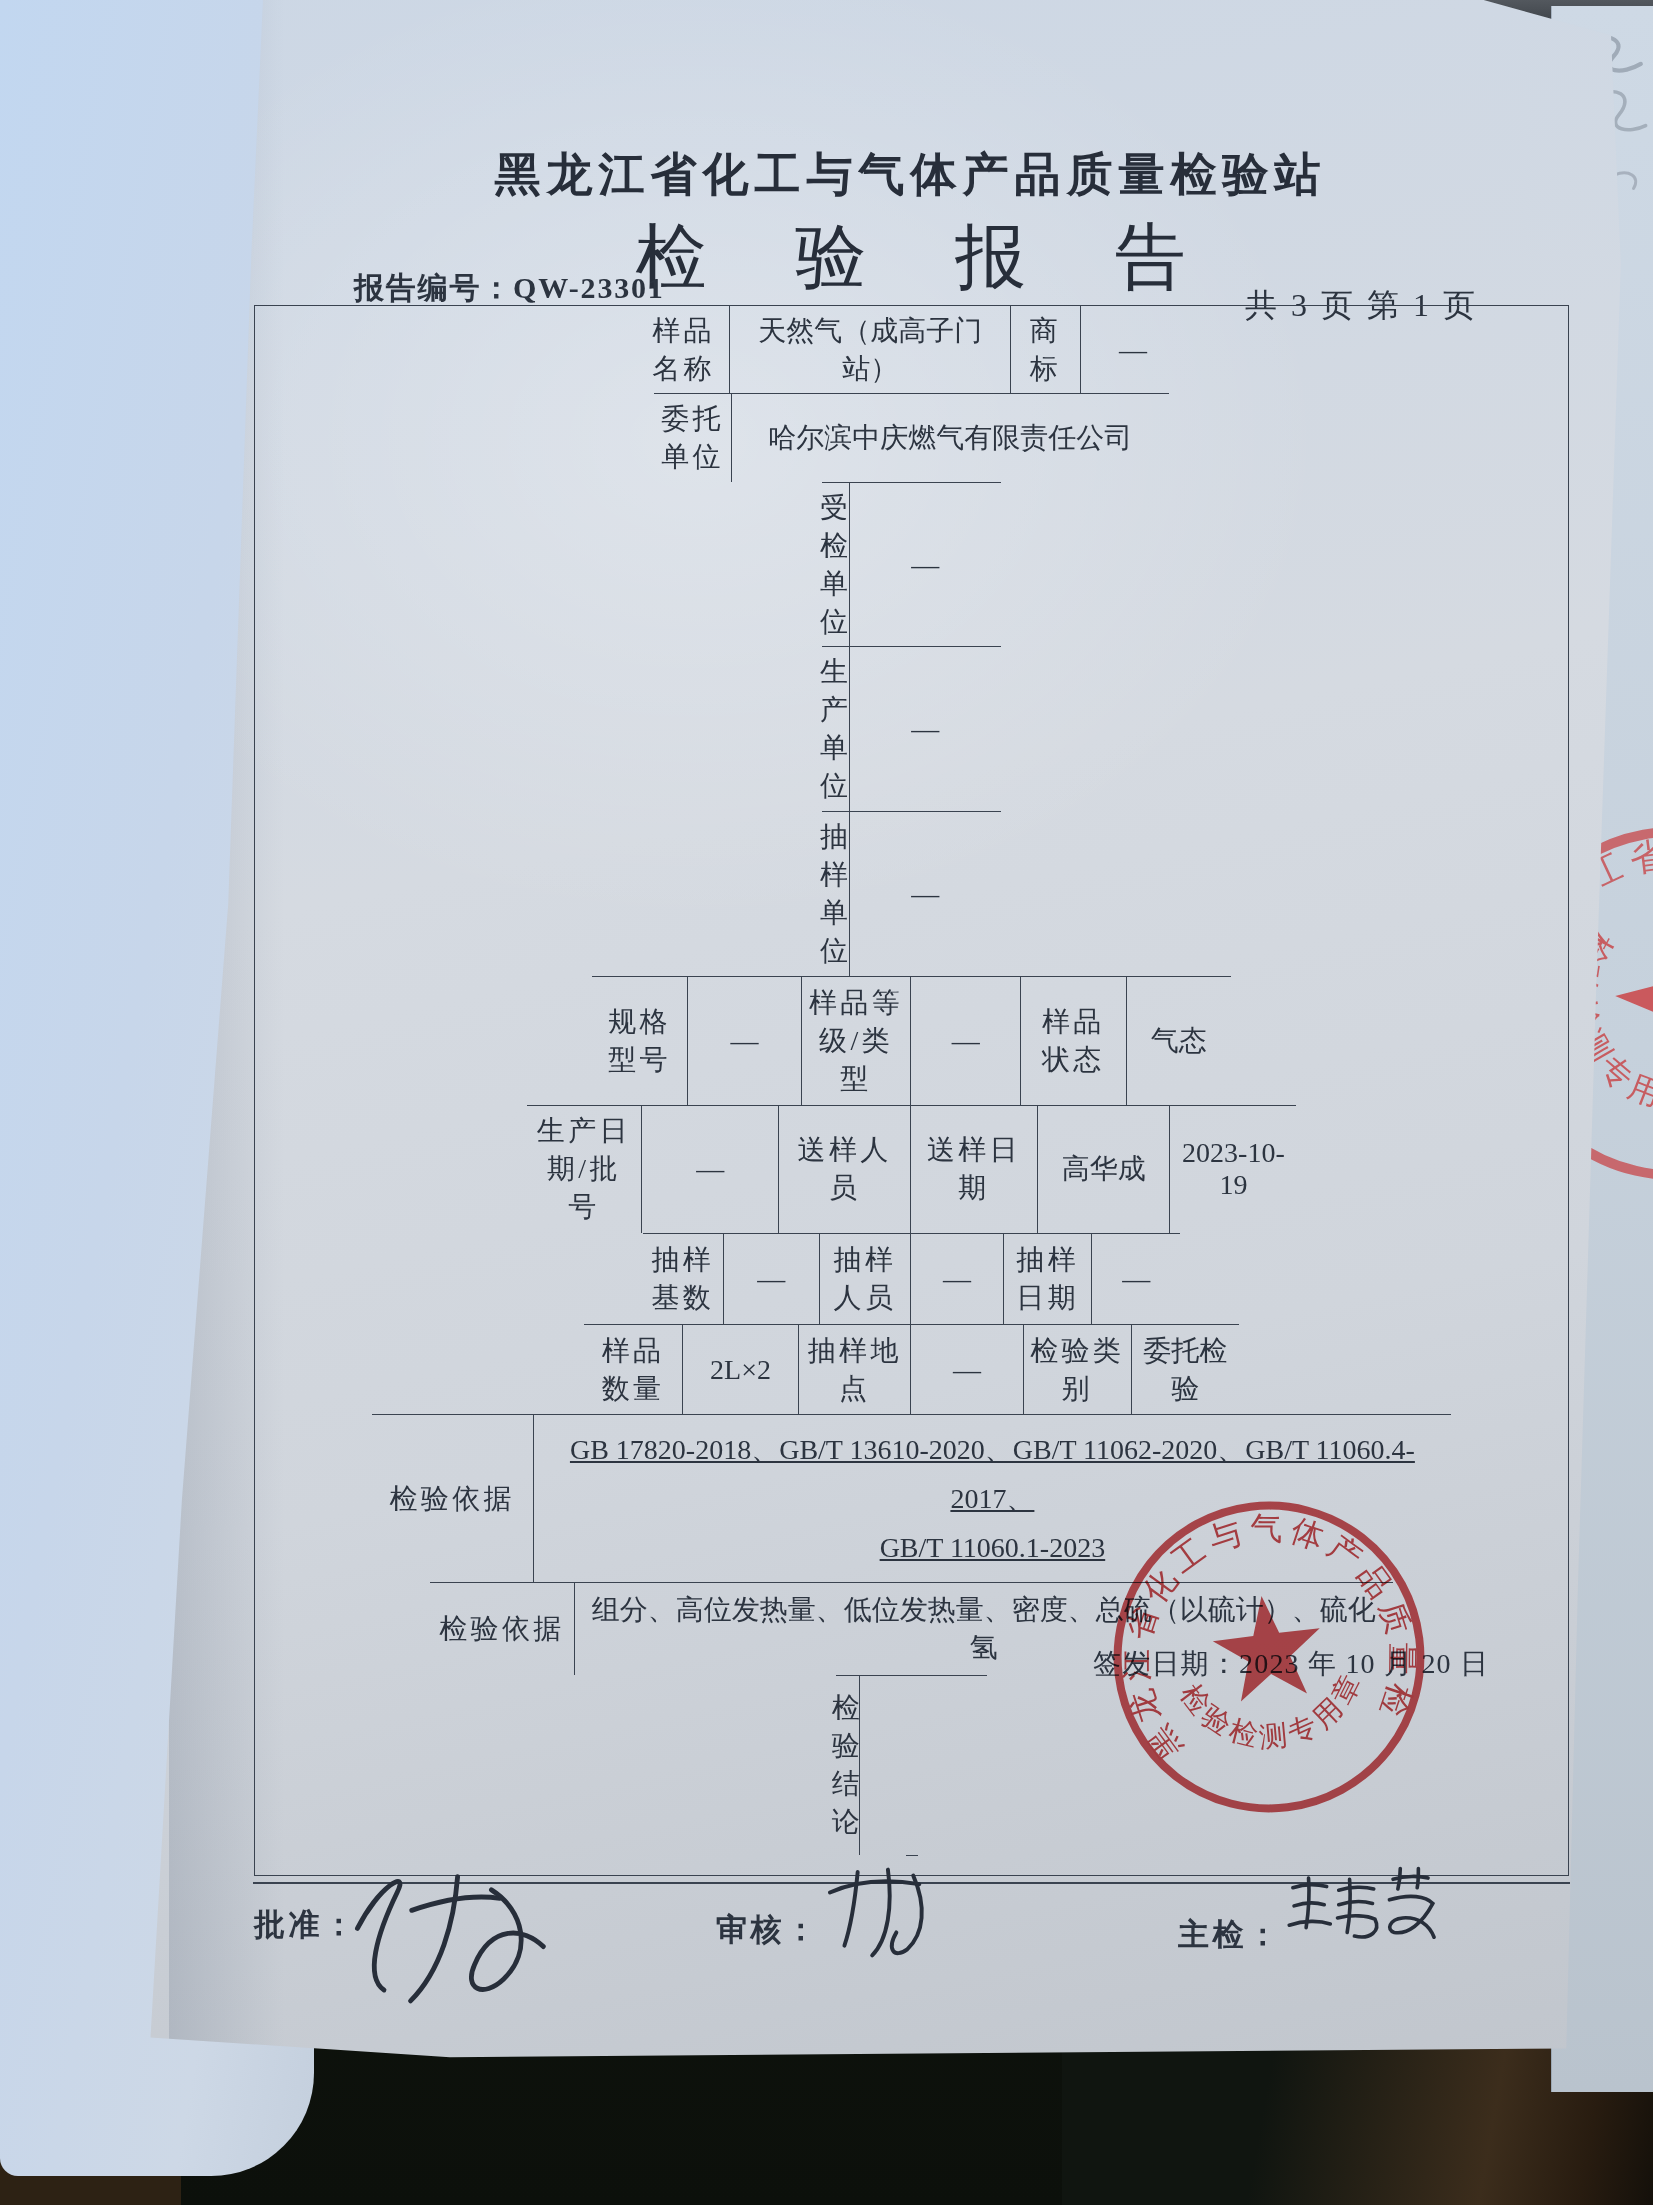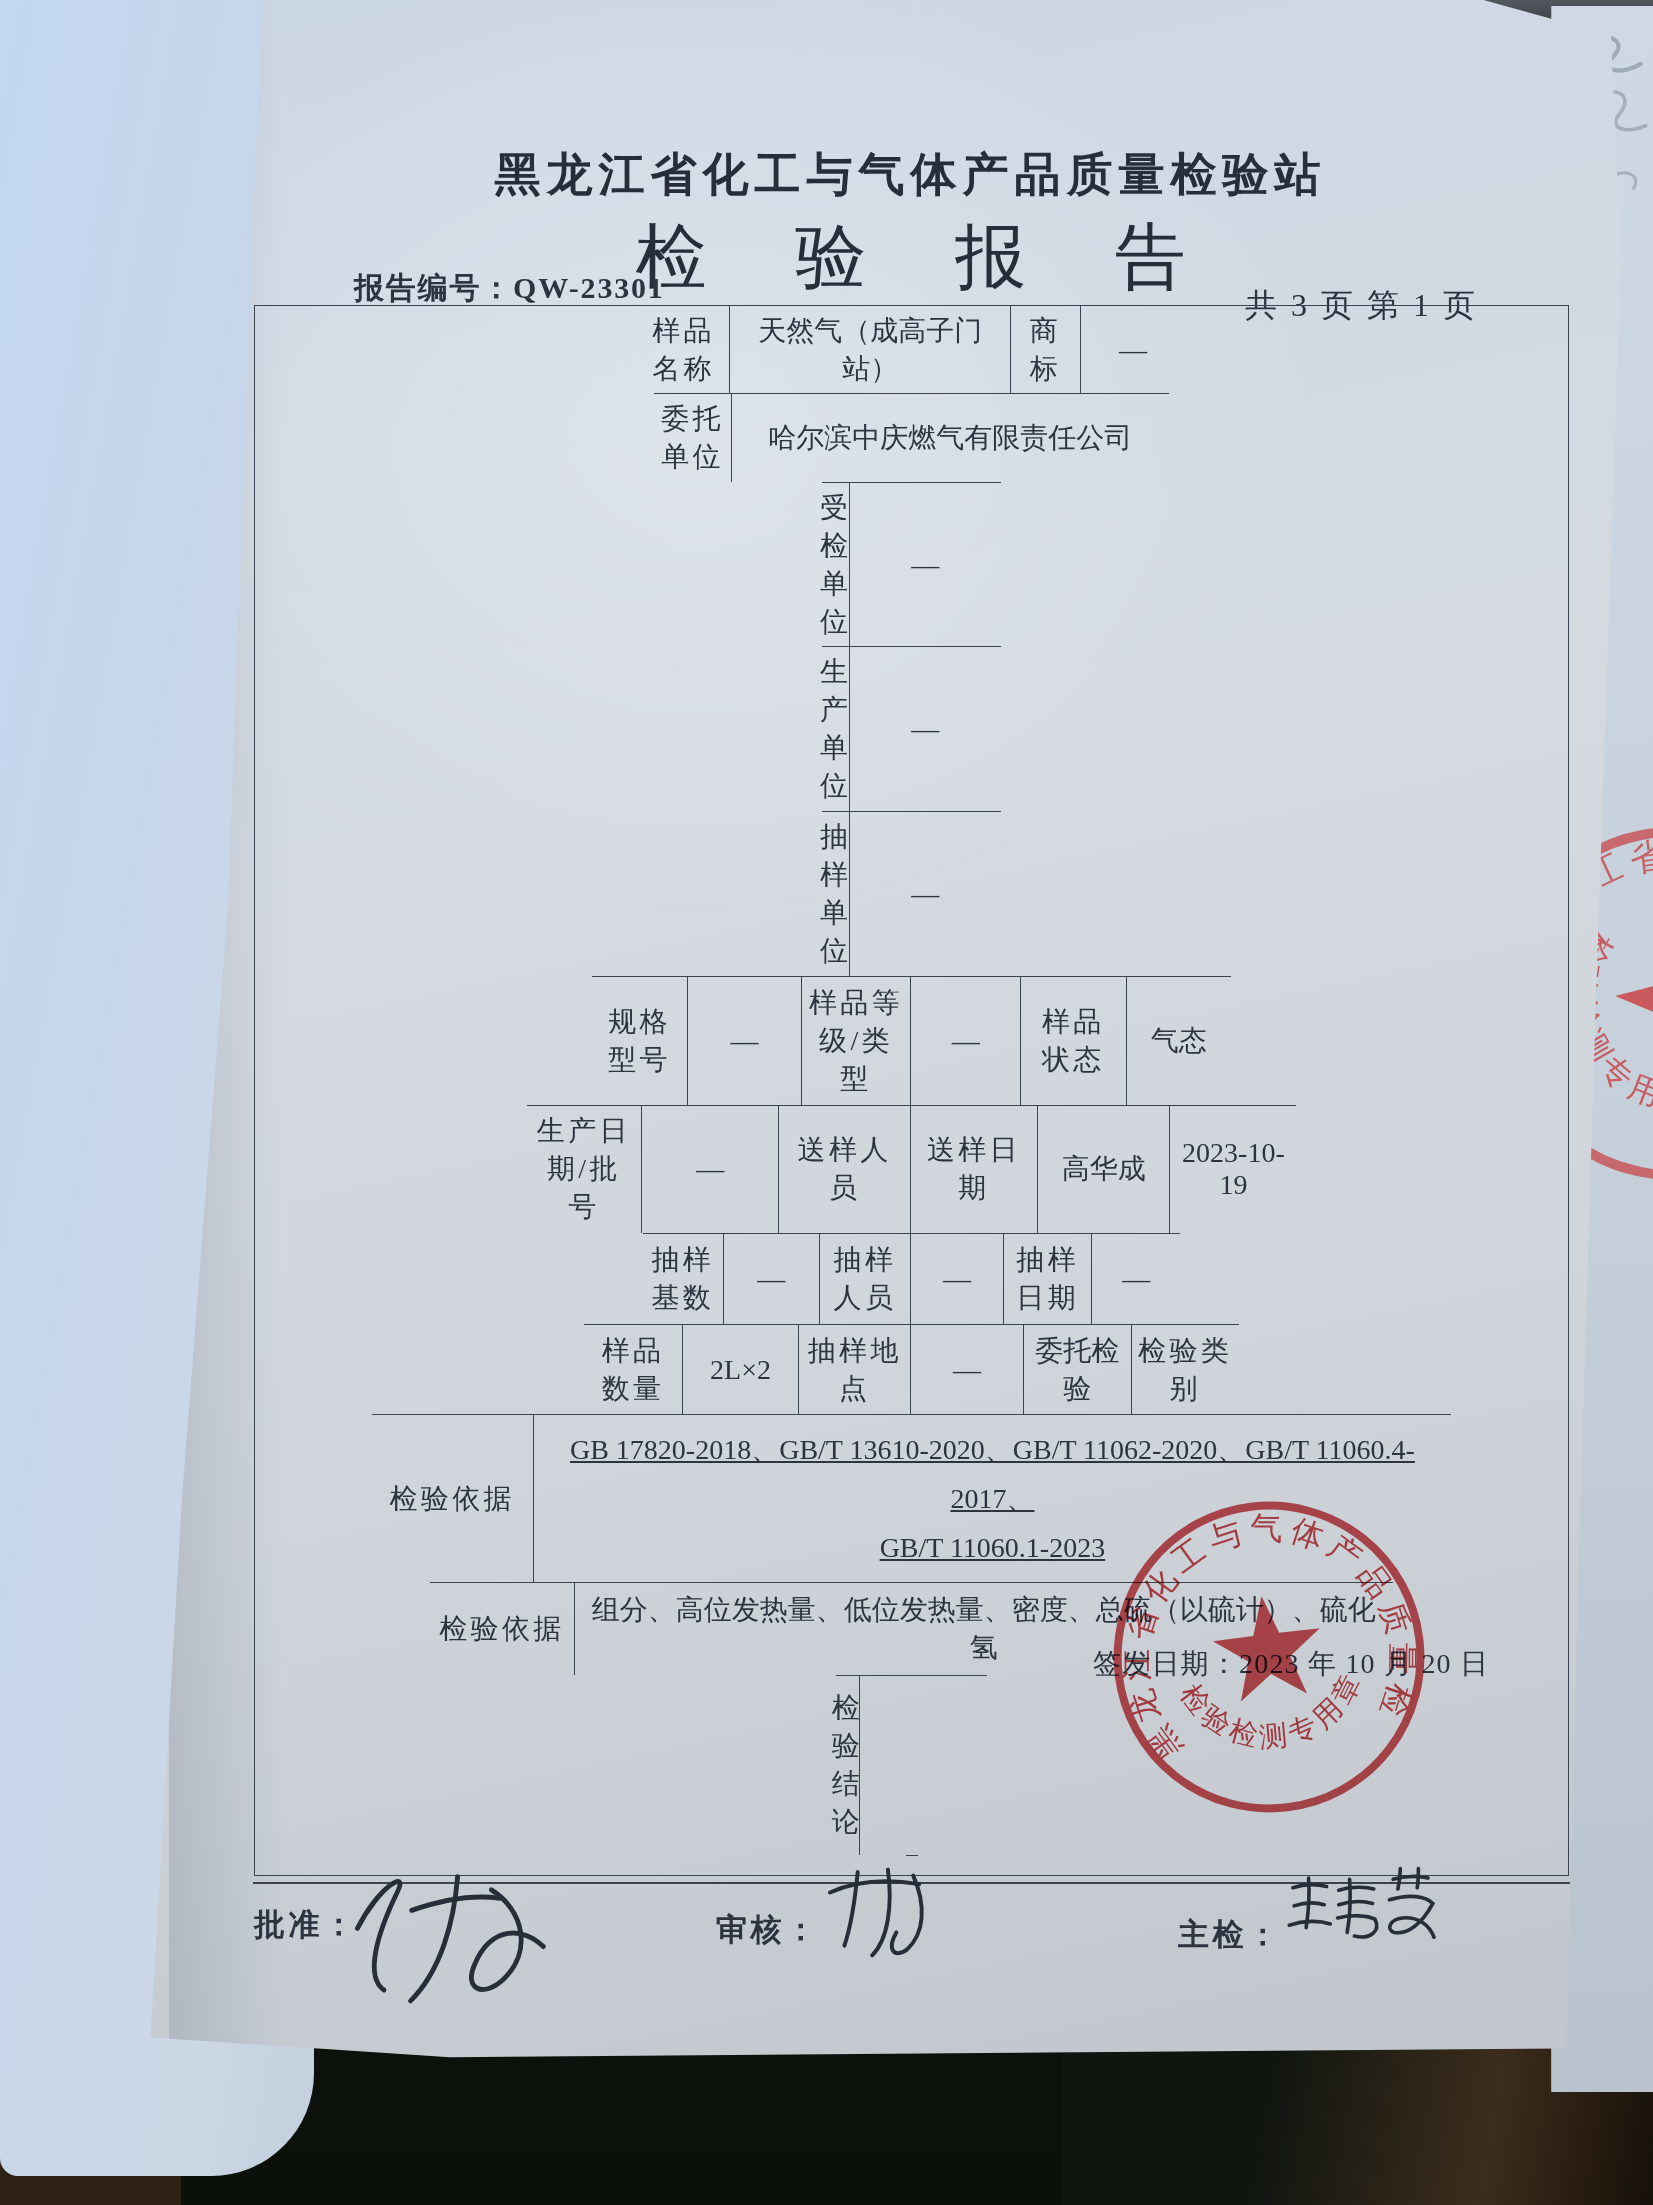--- a/index.html
+++ b/index.html
@@ -152,22 +152,22 @@
         <div class="td w4">—</div>
         <div class="td lab w5">抽样日期</div>
         <div class="td wx">—</div>
       </div>
 
       <div class="tr" style="flex-grow:171">
         <div class="td lab w1">样品数量</div>
         <div class="td w2">2L×2</div>
         <div class="td lab w3">抽样地点</div>
         <div class="td w4">—</div>
+        <div class="td lab w5">检验类别</div>
         <div class="td wx">委托检验</div>
-        <div class="td lab w5">检验类别</div>
       </div>
 
       <div class="tr" style="flex-grow:290">
         <div class="td lab w1">检验依据</div>
         <div class="td wx two-line">
           <span>GB 17820-2018、GB/T 13610-2020、GB/T 11062-2020、GB/T 11060.4-2017、</span>
           <span>GB/T 11060.1-2023</span>
         </div>
       </div>
 

